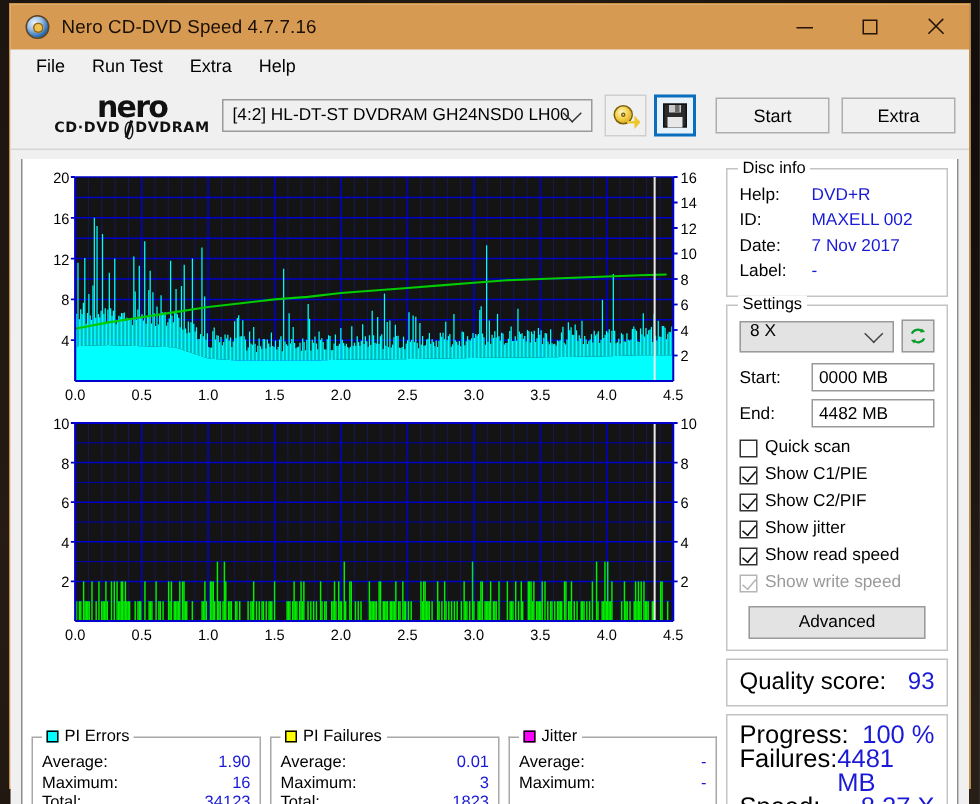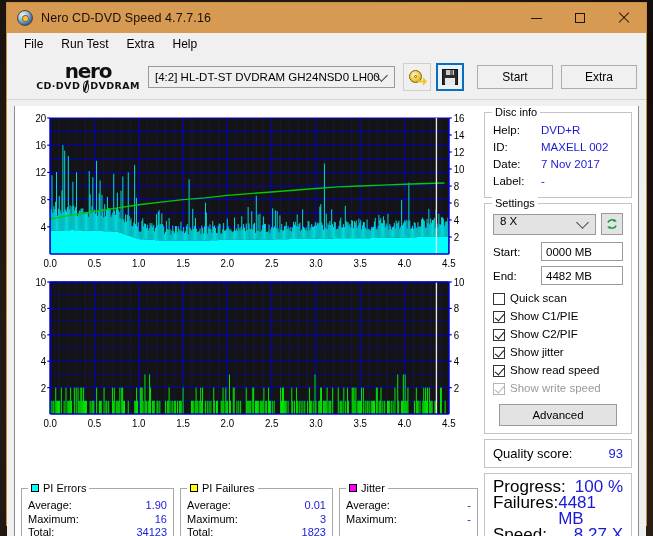--- a/index.html
+++ b/index.html
@@ -277,21 +277,21 @@
   .chk-row.disabled .chk { border-color: #b5b5b5; }
   .chk-row.disabled .chk.checked::after { border-color: #b5b5b5; }
   .adv-btn {
     height: 22px; margin: 7px 6px 0 6px;
     background: #e3e3e3; border: 1px solid #9a9a9a;
     display: flex; align-items: center; justify-content: center;
     font-size: 11.5px; cursor: default;
   }
 
   .score-box { border: 1px solid #c4c4c4; padding: 6px 8px; }
-  .score-row { display: flex; justify-content: space-between; font-size: 13px; }
+  .score-row { display: flex; justify-content: space-between; font-size: 16px; }
   .score-row .k { color: #000; }
   .score-row .v { color: #1a1ad6; }
   .prog-box { border: 1px solid #c4c4c4; padding: 5px 8px 6px 8px; }
   .prog-row { display: flex; justify-content: space-between; font-size: 17px; line-height: 16px; }
   .prog-row .k { color: #000; }
   .prog-row .v { color: #1a1ad6; }
 </style>
 </head>
 <body>
 

